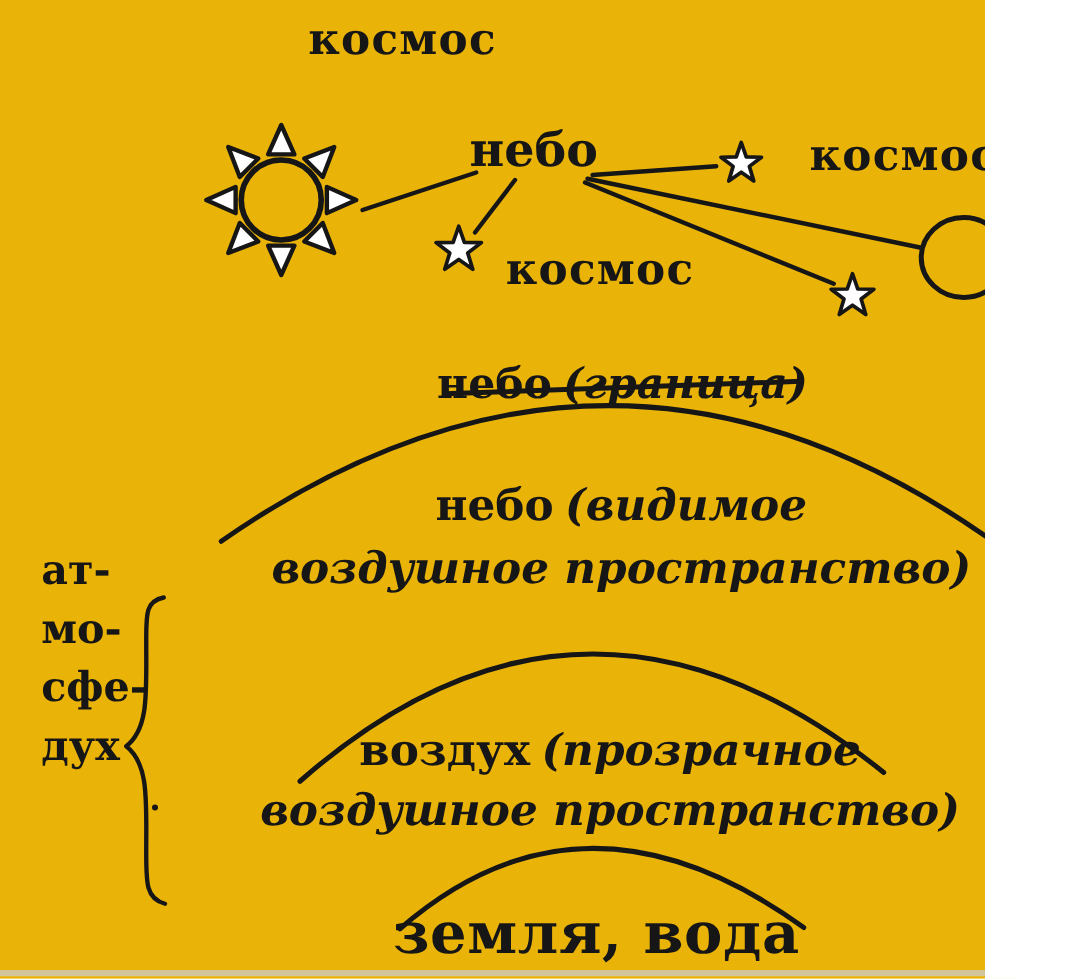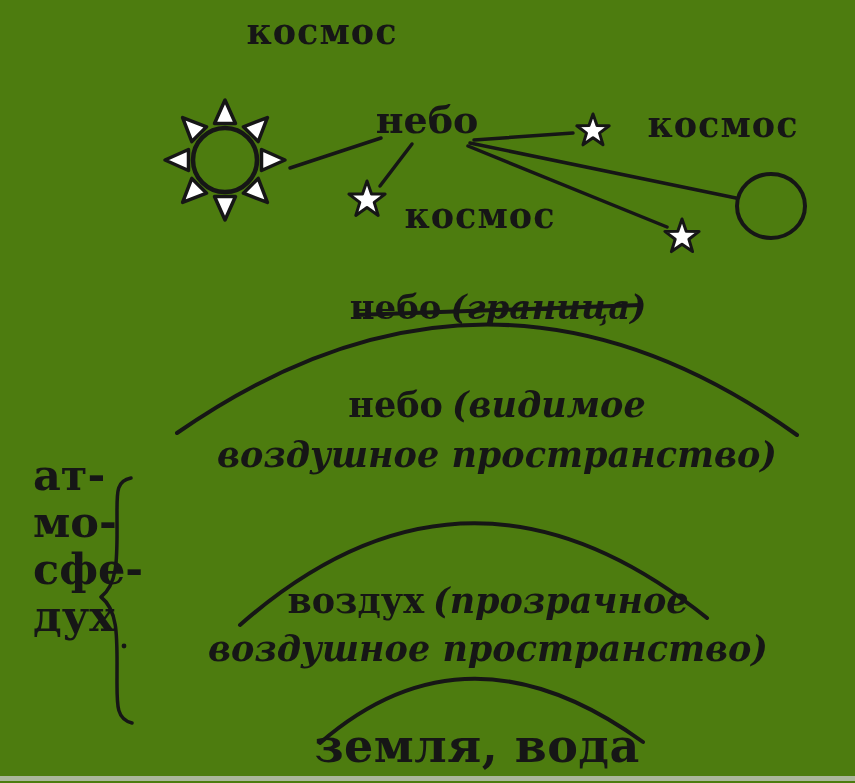--- a/index.html
+++ b/index.html
@@ -1,19 +1,19 @@
 <!DOCTYPE html>
 <html><head>
 <meta charset="utf-8">
 <style>
   html, body { margin:0; padding:0; background:#ffffff; }
   .canvas {
     position:relative;
-    width:855px; height:783px;
-    background:#4d7c0f;
+    width:788px; height:783px;
+    background:#eab308;
     overflow:hidden;
     font-family:"DejaVu Serif", serif;
     color:#141414;
   }
   .art { position:absolute; left:0; top:0; }
   .t {
     position:absolute;
     font-family:"DejaVu Serif", serif;
     font-weight:bold;
     color:#161616;
@@ -21,21 +21,21 @@
     line-height:1.15;
   }
   .cx { transform:translateX(-50%); text-align:center; }
   .it { font-style:italic; }
   .word { margin-right:0.26em; }
   .cosmos { font-size:35px; letter-spacing:1px; }
   .sky-node { font-size:38px; }
   .layer { font-size:35px; }
   .layer-2l { line-height:50px;text-align:center; }
   .boundary-label { font-size:34px; }
-  .side-label { font-size:43px; line-height:47px;margin-top:20px; }
+  .side-label { font-size:33px; line-height:47px; }
   .ground-label { font-size:46px; letter-spacing:0.5px; }
   svg .ink { stroke:#161616; fill:none; stroke-linecap:round; stroke-linejoin:round; }
   svg .fillw { fill:#ffffff; }
 </style>
 </head>
 <body>
 
 <div class="canvas">
 
   <svg class="art" width="855" height="783" viewBox="0 0 855 783">

